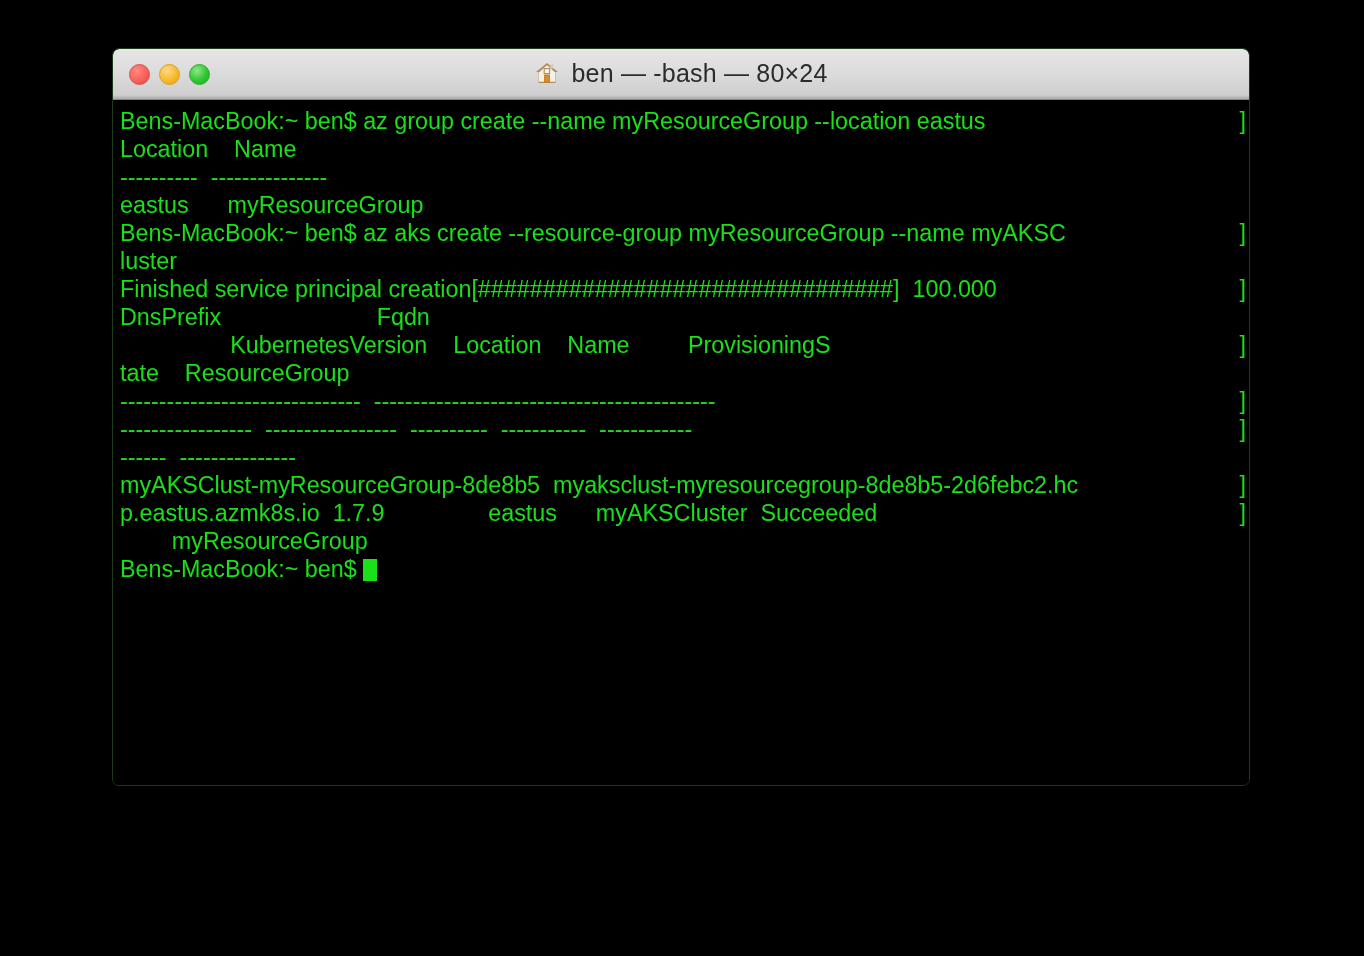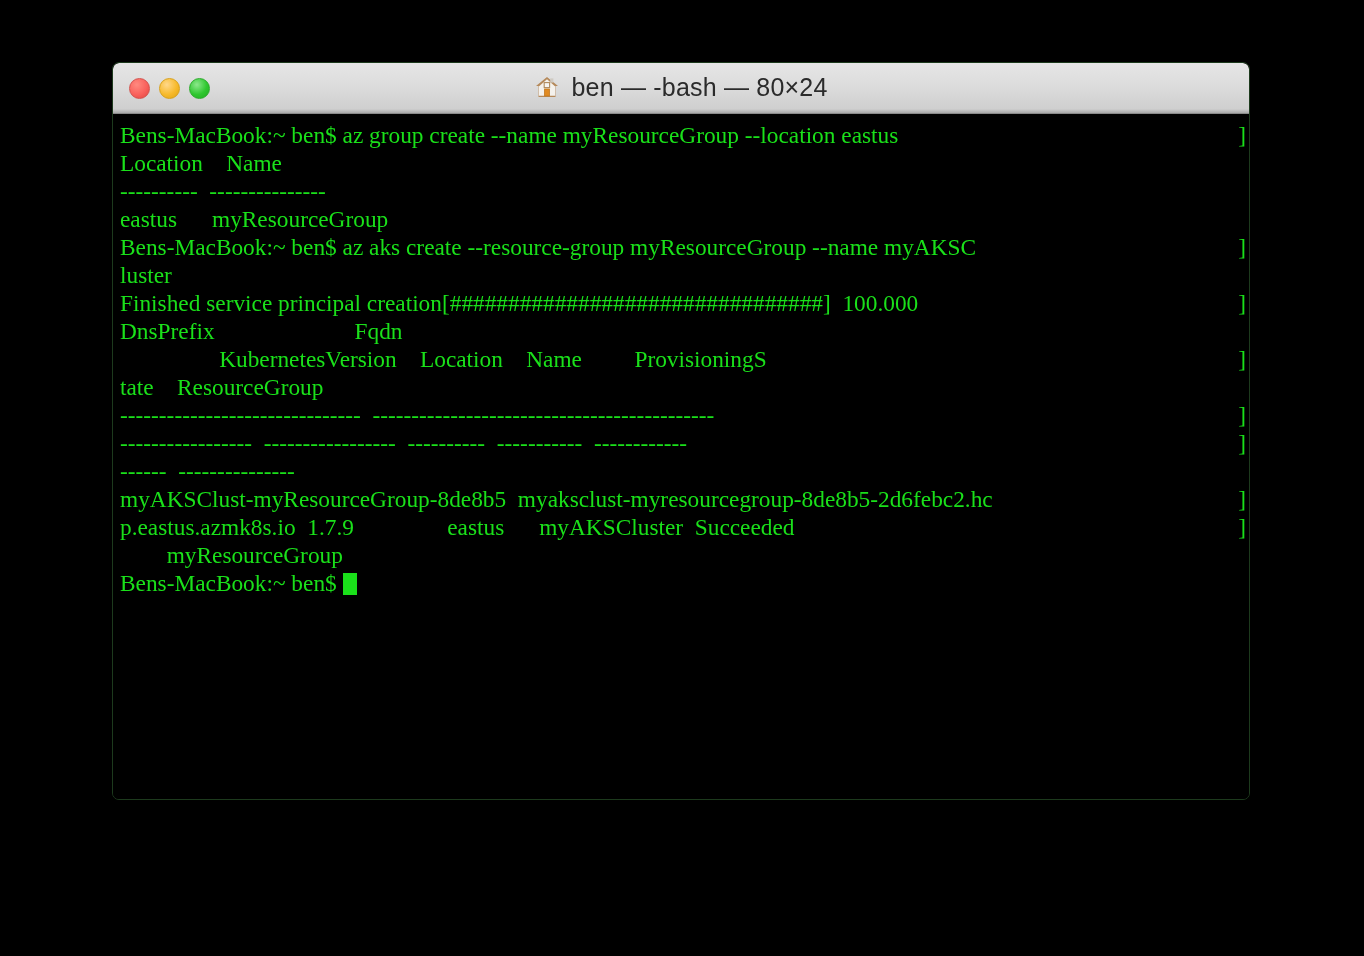--- a/index.html
+++ b/index.html
@@ -18,21 +18,21 @@
     position: relative;
     width: 1364px;
     height: 956px;
     background: #000000;
   }
 
   
   #terminal-window {
     position: absolute;
     left: 112px;
-    top: 62px;
+    top: 48px;
     width: 1138px;
     height: 738px;
     border-radius: 7px 7px 7px 7px;
     box-sizing: border-box;
     overflow: hidden;
     background: #000000;
     border: 1px solid #1d3a1d;
   }
 
   
@@ -96,21 +96,21 @@
   
   #terminal-body {
     position: relative;
     height: 685px;
     background: #000000;
     padding: 7px 0 0 7px;
     box-sizing: border-box;
   }
 
   #terminal-text {
-    font-family: Liberation Serif, serif;
+    font-family: Liberation Sans, sans-serif;
     font-size: 22.5px;
     line-height: 28px;
     color: #1ae01a;
     white-space: pre;
     letter-spacing: 0px;
     margin: 0;
     padding: 0;
     position: relative;
   }
   .term-line {

